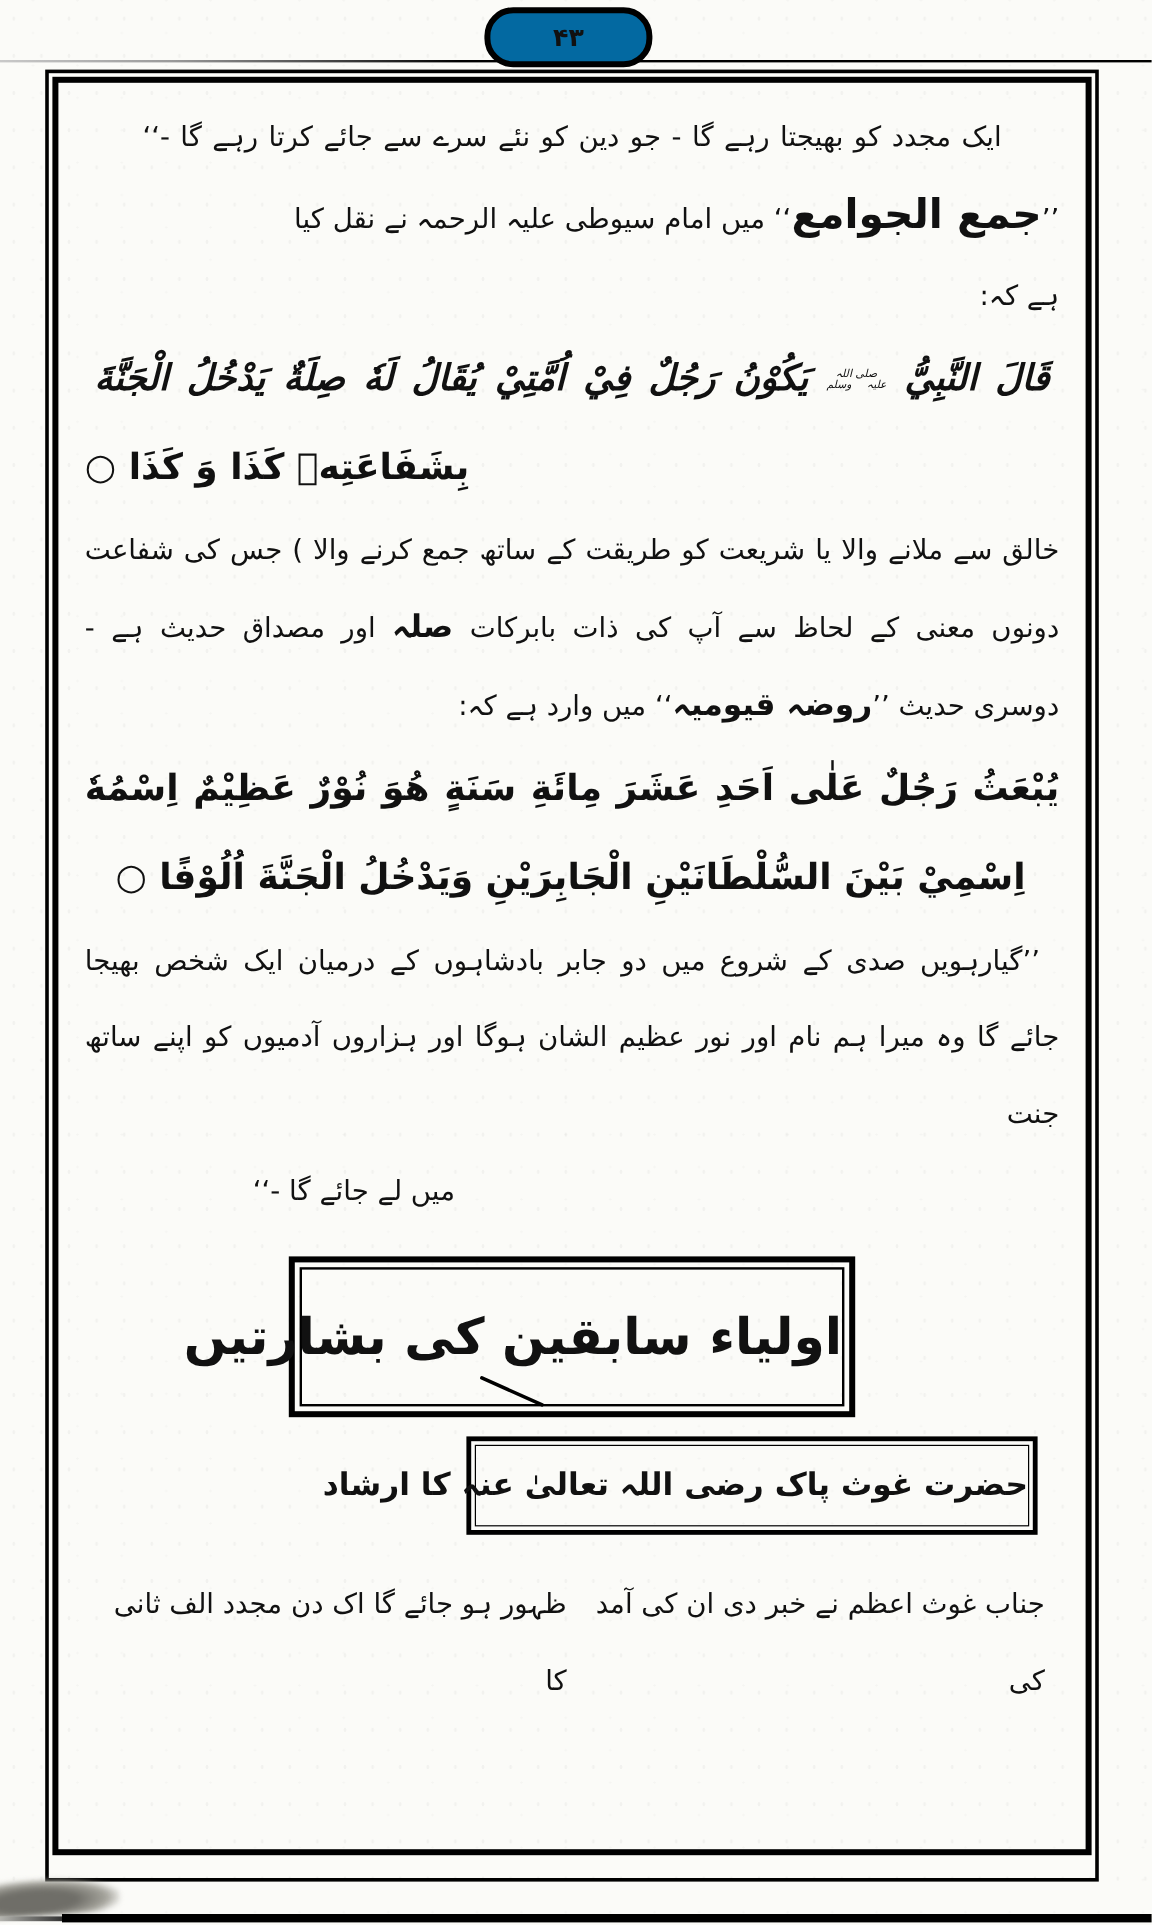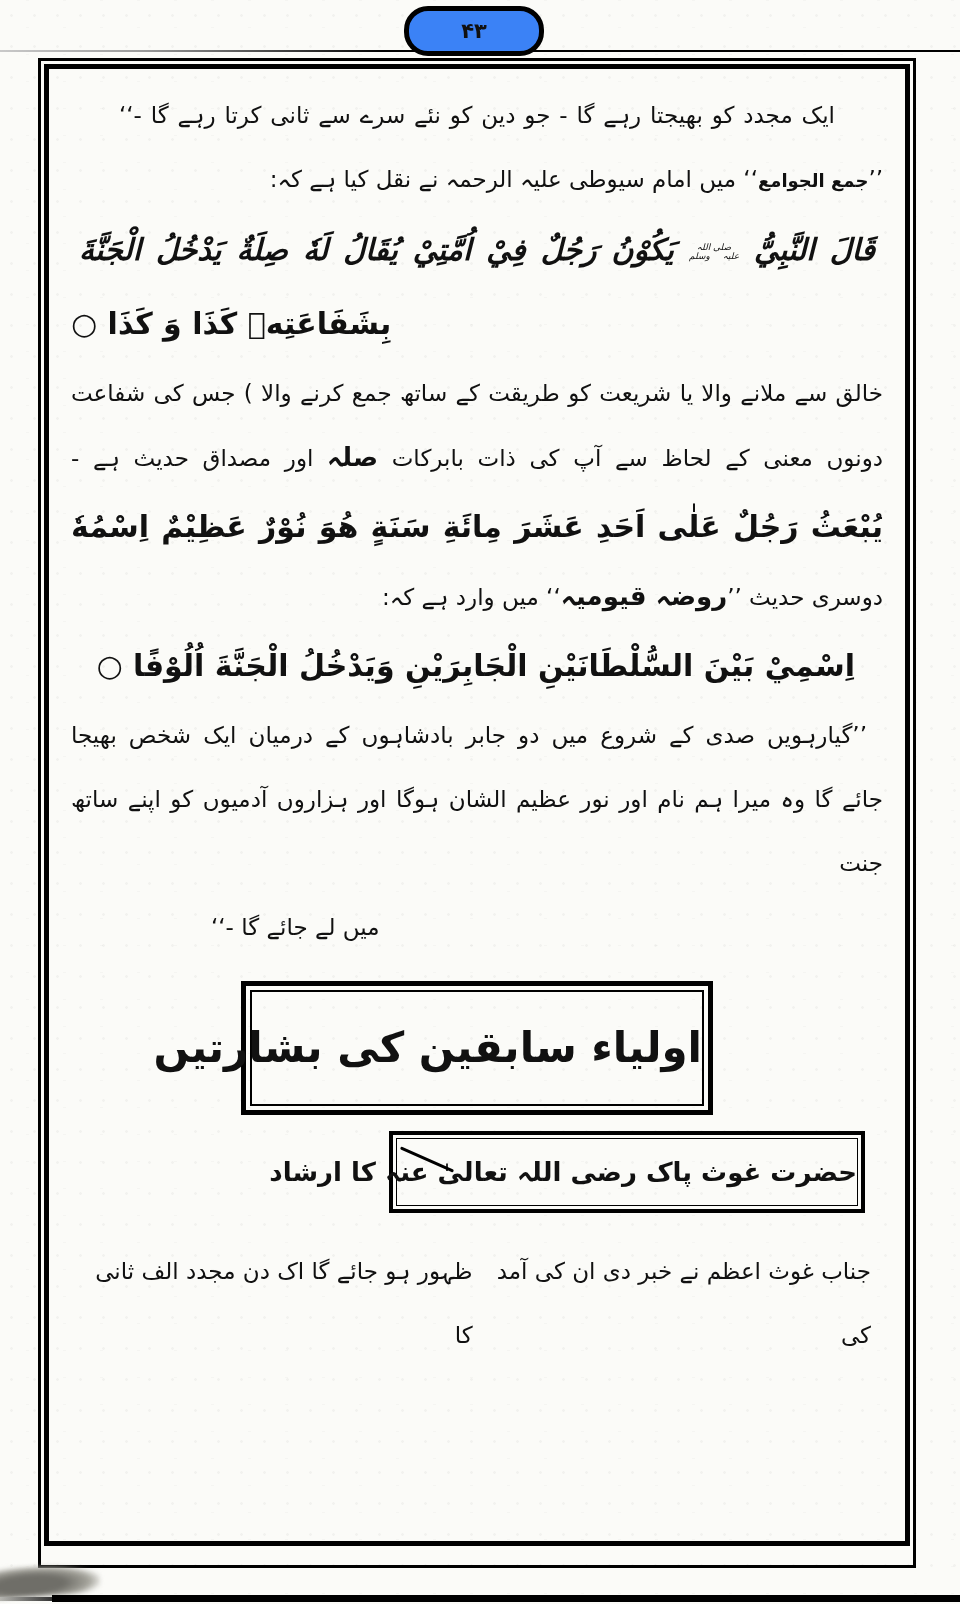--- a/index.html
+++ b/index.html
@@ -9,21 +9,21 @@
     background:
       radial-gradient(rgba(0,0,0,0.035) 1px, transparent 1.4px) 0 0/23px 31px,
       radial-gradient(rgba(0,0,0,0.025) 1px, transparent 1.4px) 9px 14px/37px 27px,
       #fbfbf8;
   }
   
   .top-rule{position:absolute;left:0;top:50px;width:960px;height:2px;
     background:linear-gradient(to left,#000 0 60%,#9a9a9a 85%,#c9c9c9);}
   
   .pill{position:absolute;left:404px;top:6px;width:130px;height:40px;
-    border:5px solid #000;border-radius:24px;background:#3b82f6;
+    border:5px solid #000;border-radius:24px;background:#0369a1;
     display:flex;align-items:center;justify-content:center;z-index:3;}
   .pill .num{font-size:21px;font-weight:bold;letter-spacing:5px;}
   
   .frame{position:absolute;left:38px;top:58px;width:878px;height:1510px;
     border:3px solid #000;background:transparent;box-sizing:border-box;}
   .frame-inner{border:5px solid #000;margin:3px;height:calc(100% - 22px);
     box-sizing:border-box;padding:14px 22px 0 22px;}
   
   .ln{font-size:23px;line-height:64px;text-align:right;direction:rtl;}
   .j{text-align:justify;text-align-last:justify;}
@@ -58,48 +58,48 @@
 <div class="top-rule"></div>
 
 <div class="pill">
   <span class="num">۴۳</span>
 </div>
 
 <div class="frame">
   <div class="frame-inner">
 
     <div class="ln j" style="padding:0 48px;">
-      <span>ایک مجدد کو بھیجتا رہے گا - جو دین کو نئے سرے سے ثانی کرتا رہے گا -‘‘</span>
+      <span>ایک مجدد کو بھیجتا رہے گا - جو دین کو نئے سرے سے جائے کرتا رہے گا -‘‘</span>
     </div>
 
     <div class="ln" style="padding-left:150px;">
-      <span>’’</span><span class="b" style="font-size:18px;">جمع الجوامع</span><span>‘‘ میں امام سیوطی علیہ الرحمہ نے نقل کیا ہے کہ:</span>
+      <span>’’</span><span class="b" style="font-size:34px;">جمع الجوامع</span><span>‘‘ میں امام سیوطی علیہ الرحمہ نے نقل کیا ہے کہ:</span>
     </div>
 
     <div class="ln ar j" style="padding:0 8px;font-style:italic;">
       <span>قَالَ النَّبِيُّ </span><span class="saw">صلی اللہ علیہ وسلم</span><span> يَكُوْنُ رَجُلٌ فِيْ اُمَّتِيْ يُقَالُ لَهٗ صِلَةٌ يَدْخُلُ الْجَنَّةَ</span>
     </div>
     <div class="ln ar c">
       <span>بِشَفَاعَتِهٖ كَذَا وَ كَذَا ○</span>
     </div>
 
     <div class="ln j">
       <span>خالق سے ملانے والا یا شریعت کو طریقت کے ساتھ جمع کرنے والا ) جس کی شفاعت</span>
     </div>
 
     <div class="ln j">
       <span>دونوں معنی کے لحاظ سے آپ کی ذات بابرکات </span><span class="b" style="font-size:26px;">صلہ</span><span> اور مصداق حدیث ہے -</span>
     </div>
 
+    <div class="ln" style="padding-left:120px;">
+      <span>دوسری حدیث ’’</span><span class="b" style="font-size:26px;">روضہ قیومیہ</span><span>‘‘ میں وارد ہے کہ:</span>
+    </div>
+
     <div class="ln ar j">
       <span>يُبْعَثُ رَجُلٌ عَلٰى اَحَدِ عَشَرَ مِائَةِ سَنَةٍ هُوَ نُوْرٌ عَظِيْمٌ اِسْمُهٗ</span>
-    </div>
-
-    <div class="ln" style="padding-left:120px;">
-      <span>دوسری حدیث ’’</span><span class="b" style="font-size:26px;">روضہ قیومیہ</span><span>‘‘ میں وارد ہے کہ:</span>
     </div>
     <div class="ln ar" style="padding-right:28px;">
       <span>اِسْمِيْ بَيْنَ السُّلْطَانَيْنِ الْجَابِرَيْنِ وَيَدْخُلُ الْجَنَّةَ اُلُوْفًا ○</span>
     </div>
 
     <div class="ln j" style="padding-right:16px;">
       <span>’’گیارہویں صدی کے شروع میں دو جابر بادشاہوں کے درمیان ایک شخص بھیجا</span>
     </div>
     <div class="ln j">
       <span>جائے گا وہ میرا ہم نام اور نور عظیم الشان ہوگا اور ہزاروں آدمیوں کو اپنے ساتھ جنت</span>

